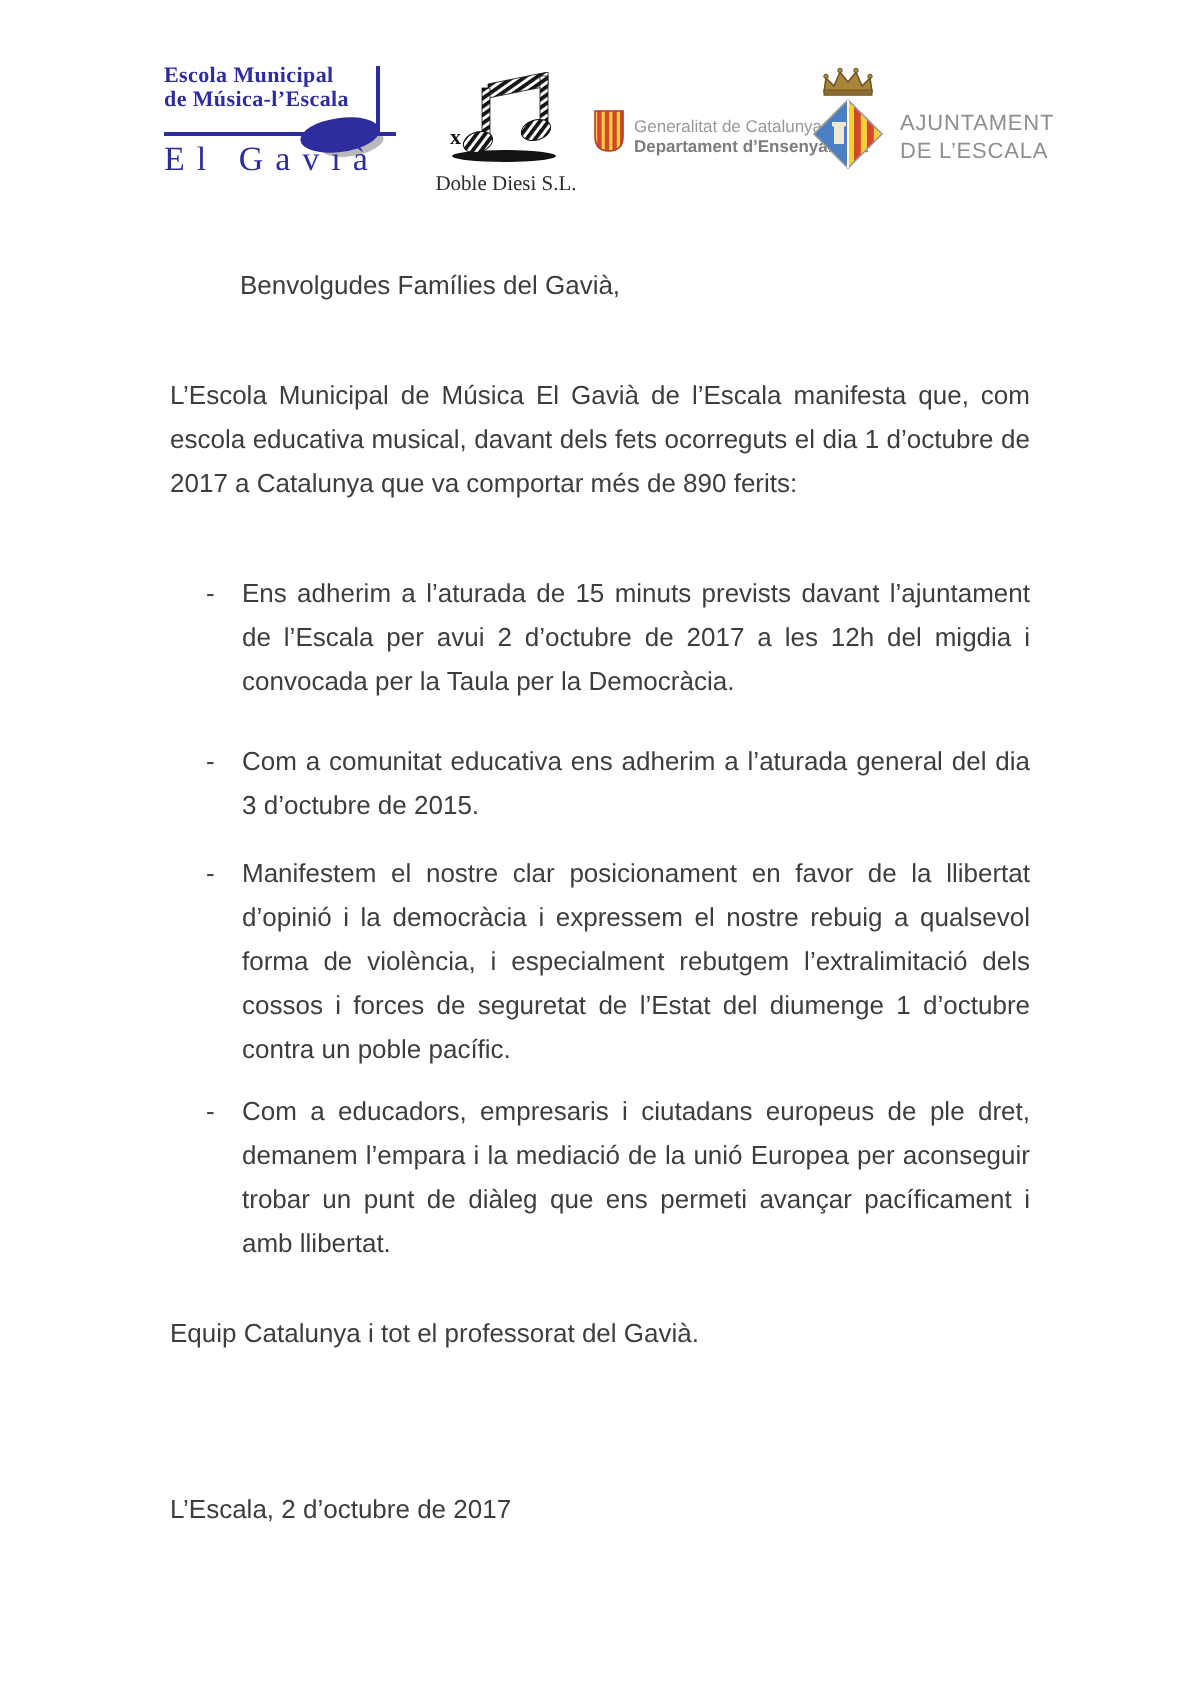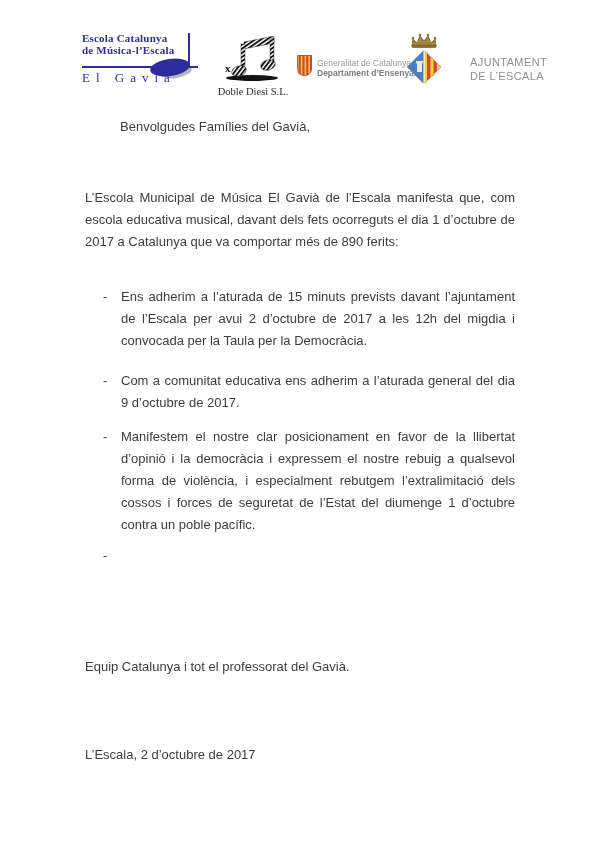--- a/index.html
+++ b/index.html
@@ -19,21 +19,21 @@
     font-size:11px; line-height:11.5px; color:#2d2da0; letter-spacing:0.2px;
   }
   .gavia-stem { position:absolute; left:106px; top:0; width:2px; height:33px; background:#2d2da0; }
   .gavia-shadow { position:absolute; left:78px; top:32px; width:32px; height:13px;
     background:#b9b9b9; border-radius:50%; transform:rotate(-10deg); }
   .gavia-head { position:absolute; left:68px; top:26px; width:40px; height:17px;
     background:#2d2da0; border-radius:50%; transform:rotate(-8deg); }
   .gavia-rule { position:absolute; left:0; top:33px; width:116px; height:2px; background:#2d2da0; }
   .gavia-sub {
     position:absolute; left:0; top:37px;
-    font-family:"Liberation Serif", serif; font-size:13px; color:#2d2da0;
+    font-family:"Liberation Serif", serif; font-size:17px; color:#2d2da0;
     letter-spacing:6px; white-space:nowrap;
   }
 
   
   .doble { left:213px; top:36px; width:80px; text-align:center; }
   .doble-label {
     font-family:"Liberation Serif", serif; font-size:10.5px; color:#2b2b2b;
     margin-top:0; white-space:nowrap;
   }
 
@@ -41,41 +41,41 @@
   .gene { left:297px; top:55px; display:flex; align-items:center; gap:5px; }
   .gene-text { font-size:8.5px; line-height:10px; color:#989898; white-space:nowrap; }
   .gene-text .b { font-weight:bold; color:#7d7d7d; }
 
   
   .ajun { left:406px; top:33px; width:130px; height:64px; }
   .ajun-crown { position:absolute; left:4px; top:0; }
   .ajun-shield { position:absolute; left:0; top:16px; }
   .ajun-text {
     position:absolute; left:44px; top:22px;
-    font-size:11px; line-height:14px; color:#8f8f8f; letter-spacing:0.4px; white-space:nowrap;margin-left:20px;
+    font-size:11px; line-height:14px; color:#8f8f8f; letter-spacing:0.4px; white-space:nowrap;
   }
 
   
   .txt { position:absolute; font-size:13px; line-height:22px; color:#3d3d3d; }
-  .greeting { left:120px; top:116px; }
+  .greeting { left:120px; top:132px; }
   .intro   { left:85px; top:187px; width:430px; text-align:justify; }
   .bullet  { left:85px; width:430px; padding-left:36px; box-sizing:border-box; text-align:justify; }
   .bullet .dash { position:absolute; left:18px; top:0; }
   .b1 { top:286px; } .b2 { top:370px; } .b3 { top:426px; } .b4 { top:545px; }
   .closing { left:85px; top:656px; }
   .dateline { left:85px; top:744px; width:430px; }
 </style>
 </head>
 <body>
 
 <div class="page">
 
   <div class="logo gavia">
     <div class="gavia-text">
-      <div>Escola Catalunya</div>
+      <div>Escola Municipal</div>
       <div>de Música-l’Escala</div>
     </div>
     <div class="gavia-stem"></div>
     <div class="gavia-shadow"></div>
     <div class="gavia-rule"></div>
     <div class="gavia-head"></div>
     <div class="gavia-sub">El Gavià</div>
   </div>
 
   <div class="logo doble">
@@ -163,29 +163,30 @@
 
   <div class="txt intro">L’Escola Municipal de Música El Gavià de l’Escala manifesta que, com escola educativa musical, davant dels fets ocorreguts el dia 1 d’octubre de 2017 a Catalunya que va comportar més de 890 ferits:</div>
 
   <div class="txt bullet b1">
     <span class="dash">-</span>
     <span>Ens adherim a l’aturada de 15 minuts prevists davant l’ajuntament de l’Escala per avui 2 d’octubre de 2017 a les 12h del migdia i convocada per la Taula per la Democràcia.</span>
   </div>
 
   <div class="txt bullet b2">
     <span class="dash">-</span>
-    <span>Com a comunitat educativa ens adherim a l’aturada general del dia 9 d’octubre de 2017.</span>
+    <span>Com a comunitat educativa ens adherim a l’aturada general del dia 3 d’octubre de 2015.</span>
   </div>
 
   <div class="txt bullet b3">
     <span class="dash">-</span>
     <span>Manifestem el nostre clar posicionament en favor de la llibertat d’opinió i la democràcia i expressem el nostre rebuig a qualsevol forma de violència, i especialment rebutgem l’extralimitació dels cossos i forces de seguretat de l’Estat del diumenge 1 d’octubre contra un poble pacífic.</span>
   </div>
 
   <div class="txt bullet b4">
     <span class="dash">-</span>
+    <span>Com a educadors, empresaris i ciutadans europeus de ple dret, demanem l’empara i la mediació de la unió Europea per aconseguir trobar un punt de diàleg que ens permeti avançar pacíficament i amb llibertat.</span>
   </div>
 
   <div class="txt closing">Equip Catalunya i tot el professorat del Gavià.</div>
 
   <div class="txt dateline">L’Escala, 2 d’octubre de 2017</div>
 
 </div>
 
 </body></html>

